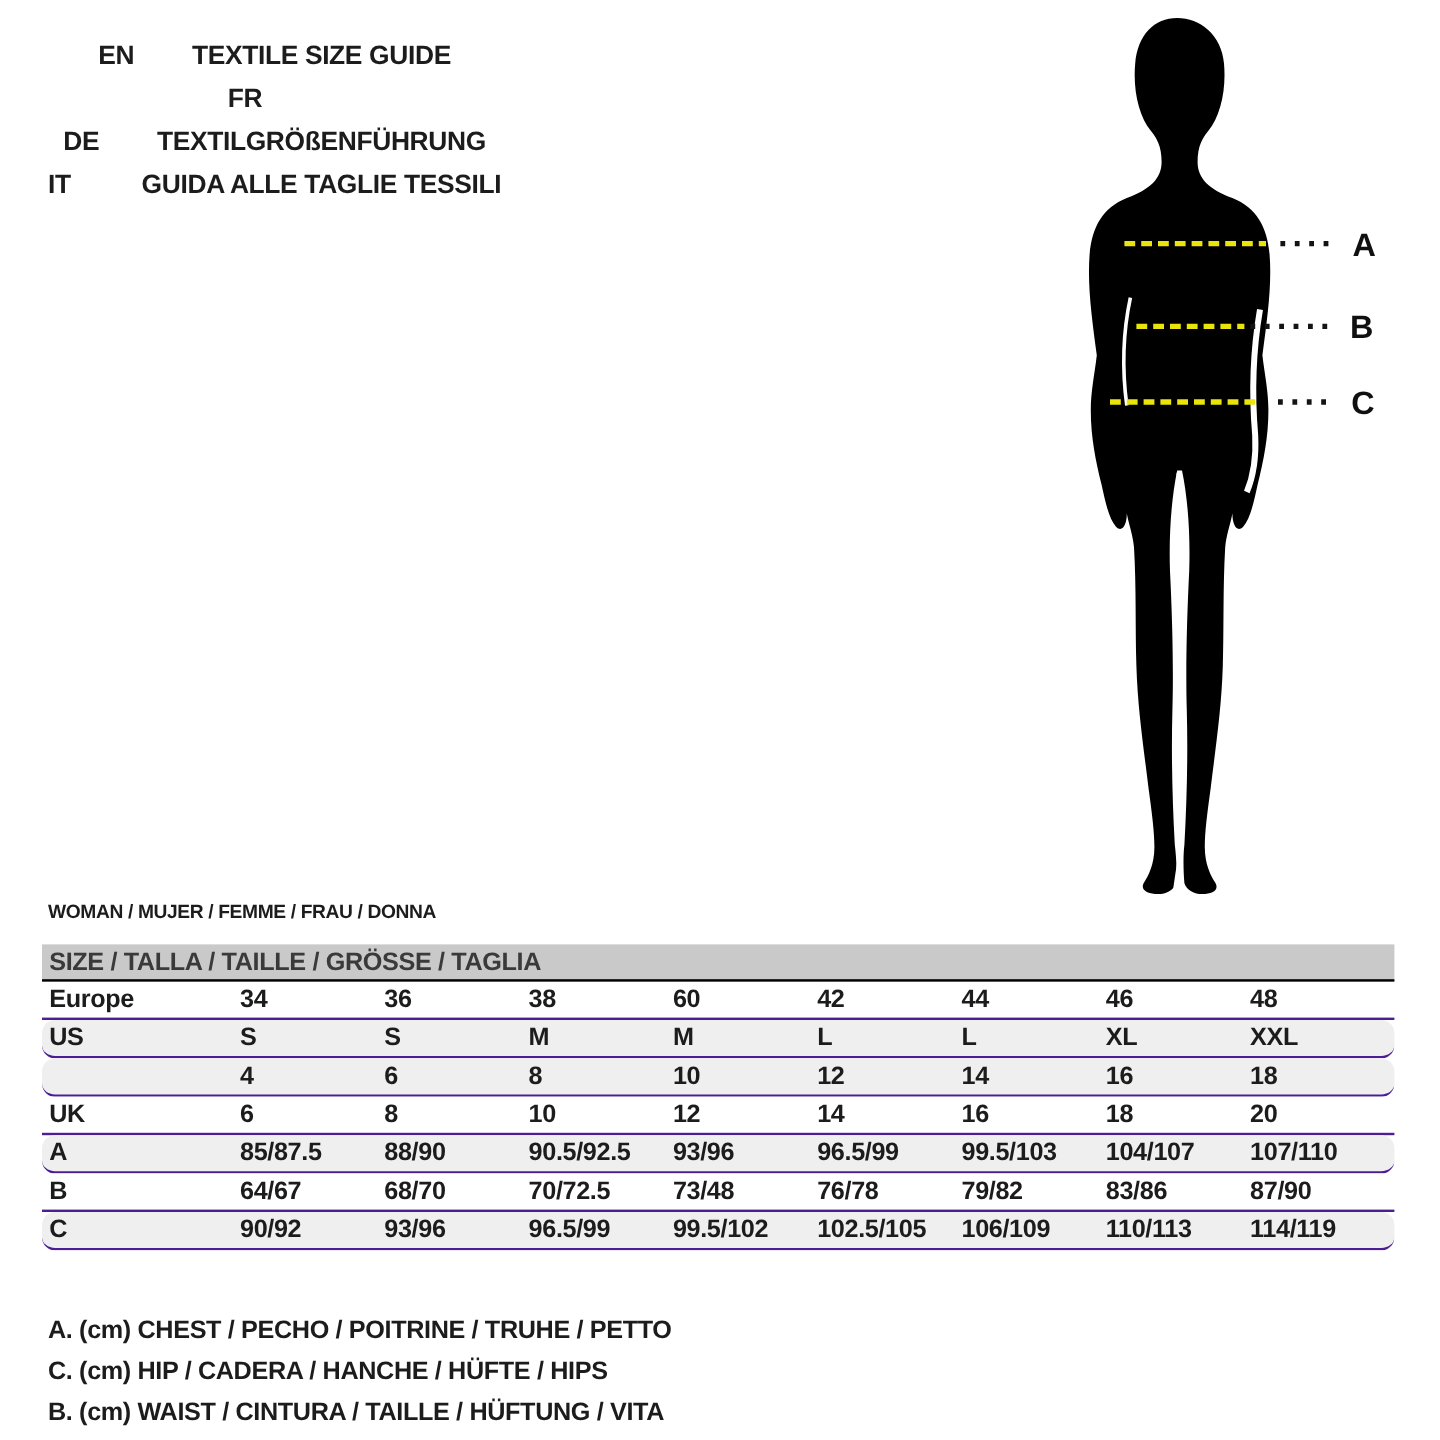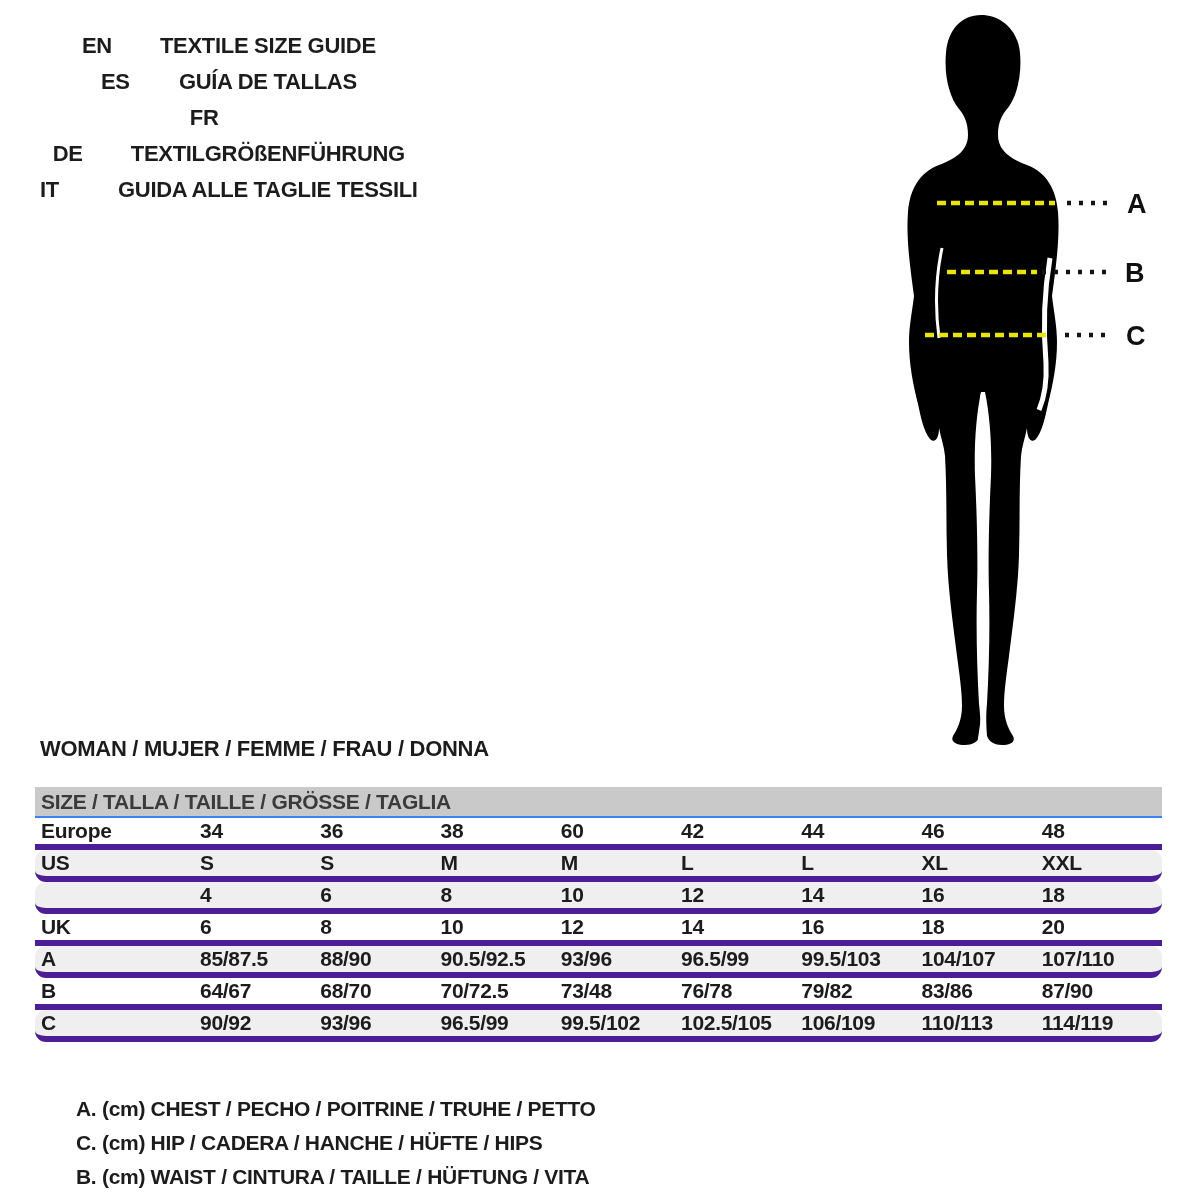--- a/index.html
+++ b/index.html
@@ -12,52 +12,48 @@
   .lang-row { display: flex; height: 36px; align-items: center; justify-content: center; }
   .lang-code { width: 78px; font-size: 22px; font-weight: bold; letter-spacing: -0.3px; }
   .lang-label { font-size: 22px; font-weight: bold; letter-spacing: -0.3px; white-space: nowrap; }
 
   
   .figure { position: absolute; left: 865px; top: 8px; width: 320px; height: 740px; }
   .figure svg { display: block; width: 100%; height: 100%; }
   .marker-label { font-family: "Liberation Sans", sans-serif; font-size: 27px; font-weight: bold; fill: #101010; }
 
   
-  .section-title { position: absolute; left: 40px; top: 736px; font-size: 22px; font-weight: bold; letter-spacing: -0.3px; }
+  .section-title { position: absolute; left: 40px; top: 752px; font-size: 16px; font-weight: bold; letter-spacing: -0.3px; }
 
   
   .size-table { position: absolute; left: 35px; top: 787px; width: 1127px; }
-  .table-header { height: 31px; background: #c9c9c9; border-bottom: 2px solid #3b82f6;
+  .table-header { height: 31px; background: #c9c9c9; border-bottom: 2px solid #000000;
                   font-size: 21px; font-weight: bold; color: #3a3a3a; letter-spacing: -0.3px;
                   display: flex; align-items: center; padding-left: 6px; }
-  .trow { display: flex; height: 32px; border-bottom: 6px solid #4c1d95; align-items: center; }
+  .trow { display: flex; height: 32px; border-bottom: 2px solid #4c1d95; align-items: center; }
   .trow.shaded { background: #efefef; border-radius: 11px; }
   .tlabel { width: 165px; padding-left: 6px; font-size: 21px; font-weight: bold; letter-spacing: -0.3px; }
   .tcell { width: 120.25px; text-align: left; font-size: 21px; font-weight: bold; letter-spacing: -0.3px; }
 
   
   .notes { position: absolute; left: 40px; top: 1092px; }
   .note-line { height: 34px; display: flex; align-items: center;
-               font-size: 21px; font-weight: bold; letter-spacing: -0.3px; white-space: nowrap; margin-left: 36px; }
+               font-size: 21px; font-weight: bold; letter-spacing: -0.3px; white-space: nowrap; }
 </style>
 </head>
 <body>
 
 <div class="canvas">
 
   <div class="lang-list" id="lang-list">
     <div class="lang-row">
       <span class="lang-code">EN</span>
       <span class="lang-label">TEXTILE SIZE GUIDE</span>
     </div>
 
-    <div class="lang-row">
-      <span class="lang-code">ES</span>
-      <span class="lang-label">GUÍA DE TALLAS</span>
-    </div>
 
     <div class="lang-row">
       <span class="lang-code">FR</span>
     </div>
 
     <div class="lang-row">
       <span class="lang-code">DE</span>
       <span class="lang-label">TEXTILGRÖßENFÜHRUNG</span>
     </div>
 

